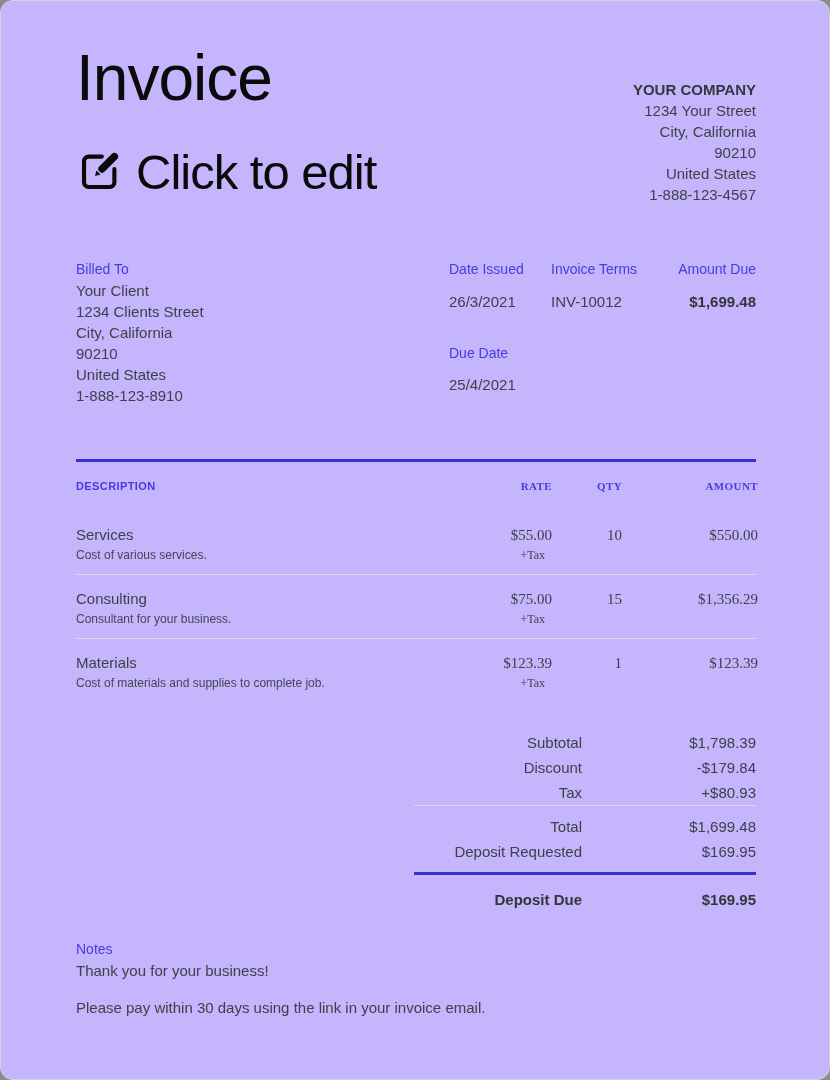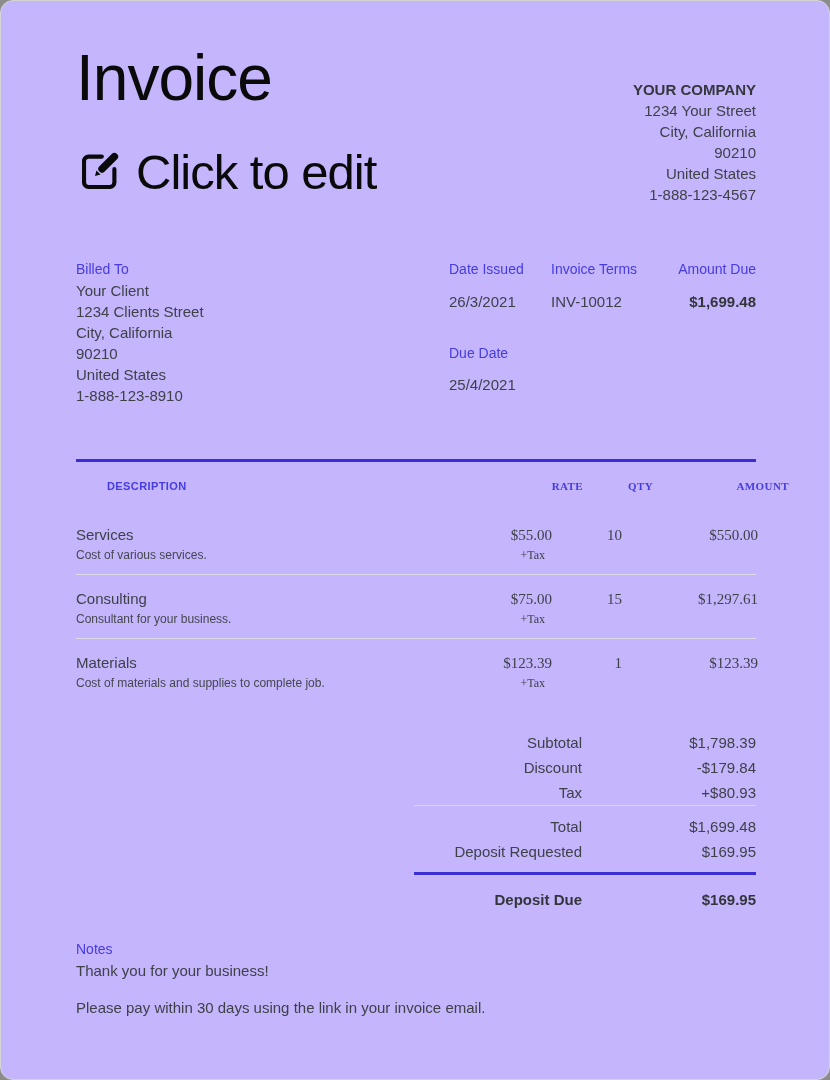--- a/index.html
+++ b/index.html
@@ -47,21 +47,21 @@
   .meta-grid .right { text-align: right; }
   .meta-grid .bold { font-weight: bold; color: #33353a; }
   .meta-grid .gap { margin-top: 20px; }
   
   .items { margin-top: 53px; border-top: 3px solid #3a30d2; }
   .t-row {
     display: grid;
     grid-template-columns: 380px 96px 70px 136px;
     align-items: start;
   }
-  .t-head { padding: 17px 0 18px; margin-left: 31px; }
+  .t-head { padding: 17px 0 18px; }
   .t-head .h {
     color: #463ce0; font-size: 11px; font-weight: bold;
     letter-spacing: 0.4px; line-height: 14px;
   }
   .col-num { text-align: right; font-family: Liberation Serif, serif; }
   .t-item { padding: 14px 0 11px; border-bottom: 1px solid #dcdce2; }
   .t-item.last { border-bottom: none; }
   .item-name { font-size: 15px; line-height: 20px; }
   .item-desc { font-size: 12px; line-height: 16px; margin-top: 2px; color: #45474e; }
   .cell-val { font-size: 15px; line-height: 20px; }
@@ -160,21 +160,21 @@
     <div class="t-row t-item">
       <div>
         <div class="item-name">Consulting</div>
         <div class="item-desc">Consultant for your business.</div>
       </div>
       <div class="col-num">
         <div class="cell-val">$75.00</div>
         <div class="rate-note">+Tax</div>
       </div>
       <div class="col-num cell-val">15</div>
-      <div class="col-num cell-val">$1,297.61</div>
+      <div class="col-num cell-val">$1,356.29</div>
     </div>
 
     <div class="t-row t-item last">
       <div>
         <div class="item-name">Materials</div>
         <div class="item-desc">Cost of materials and supplies to complete job.</div>
       </div>
       <div class="col-num">
         <div class="cell-val">$123.39</div>
         <div class="rate-note">+Tax</div>

